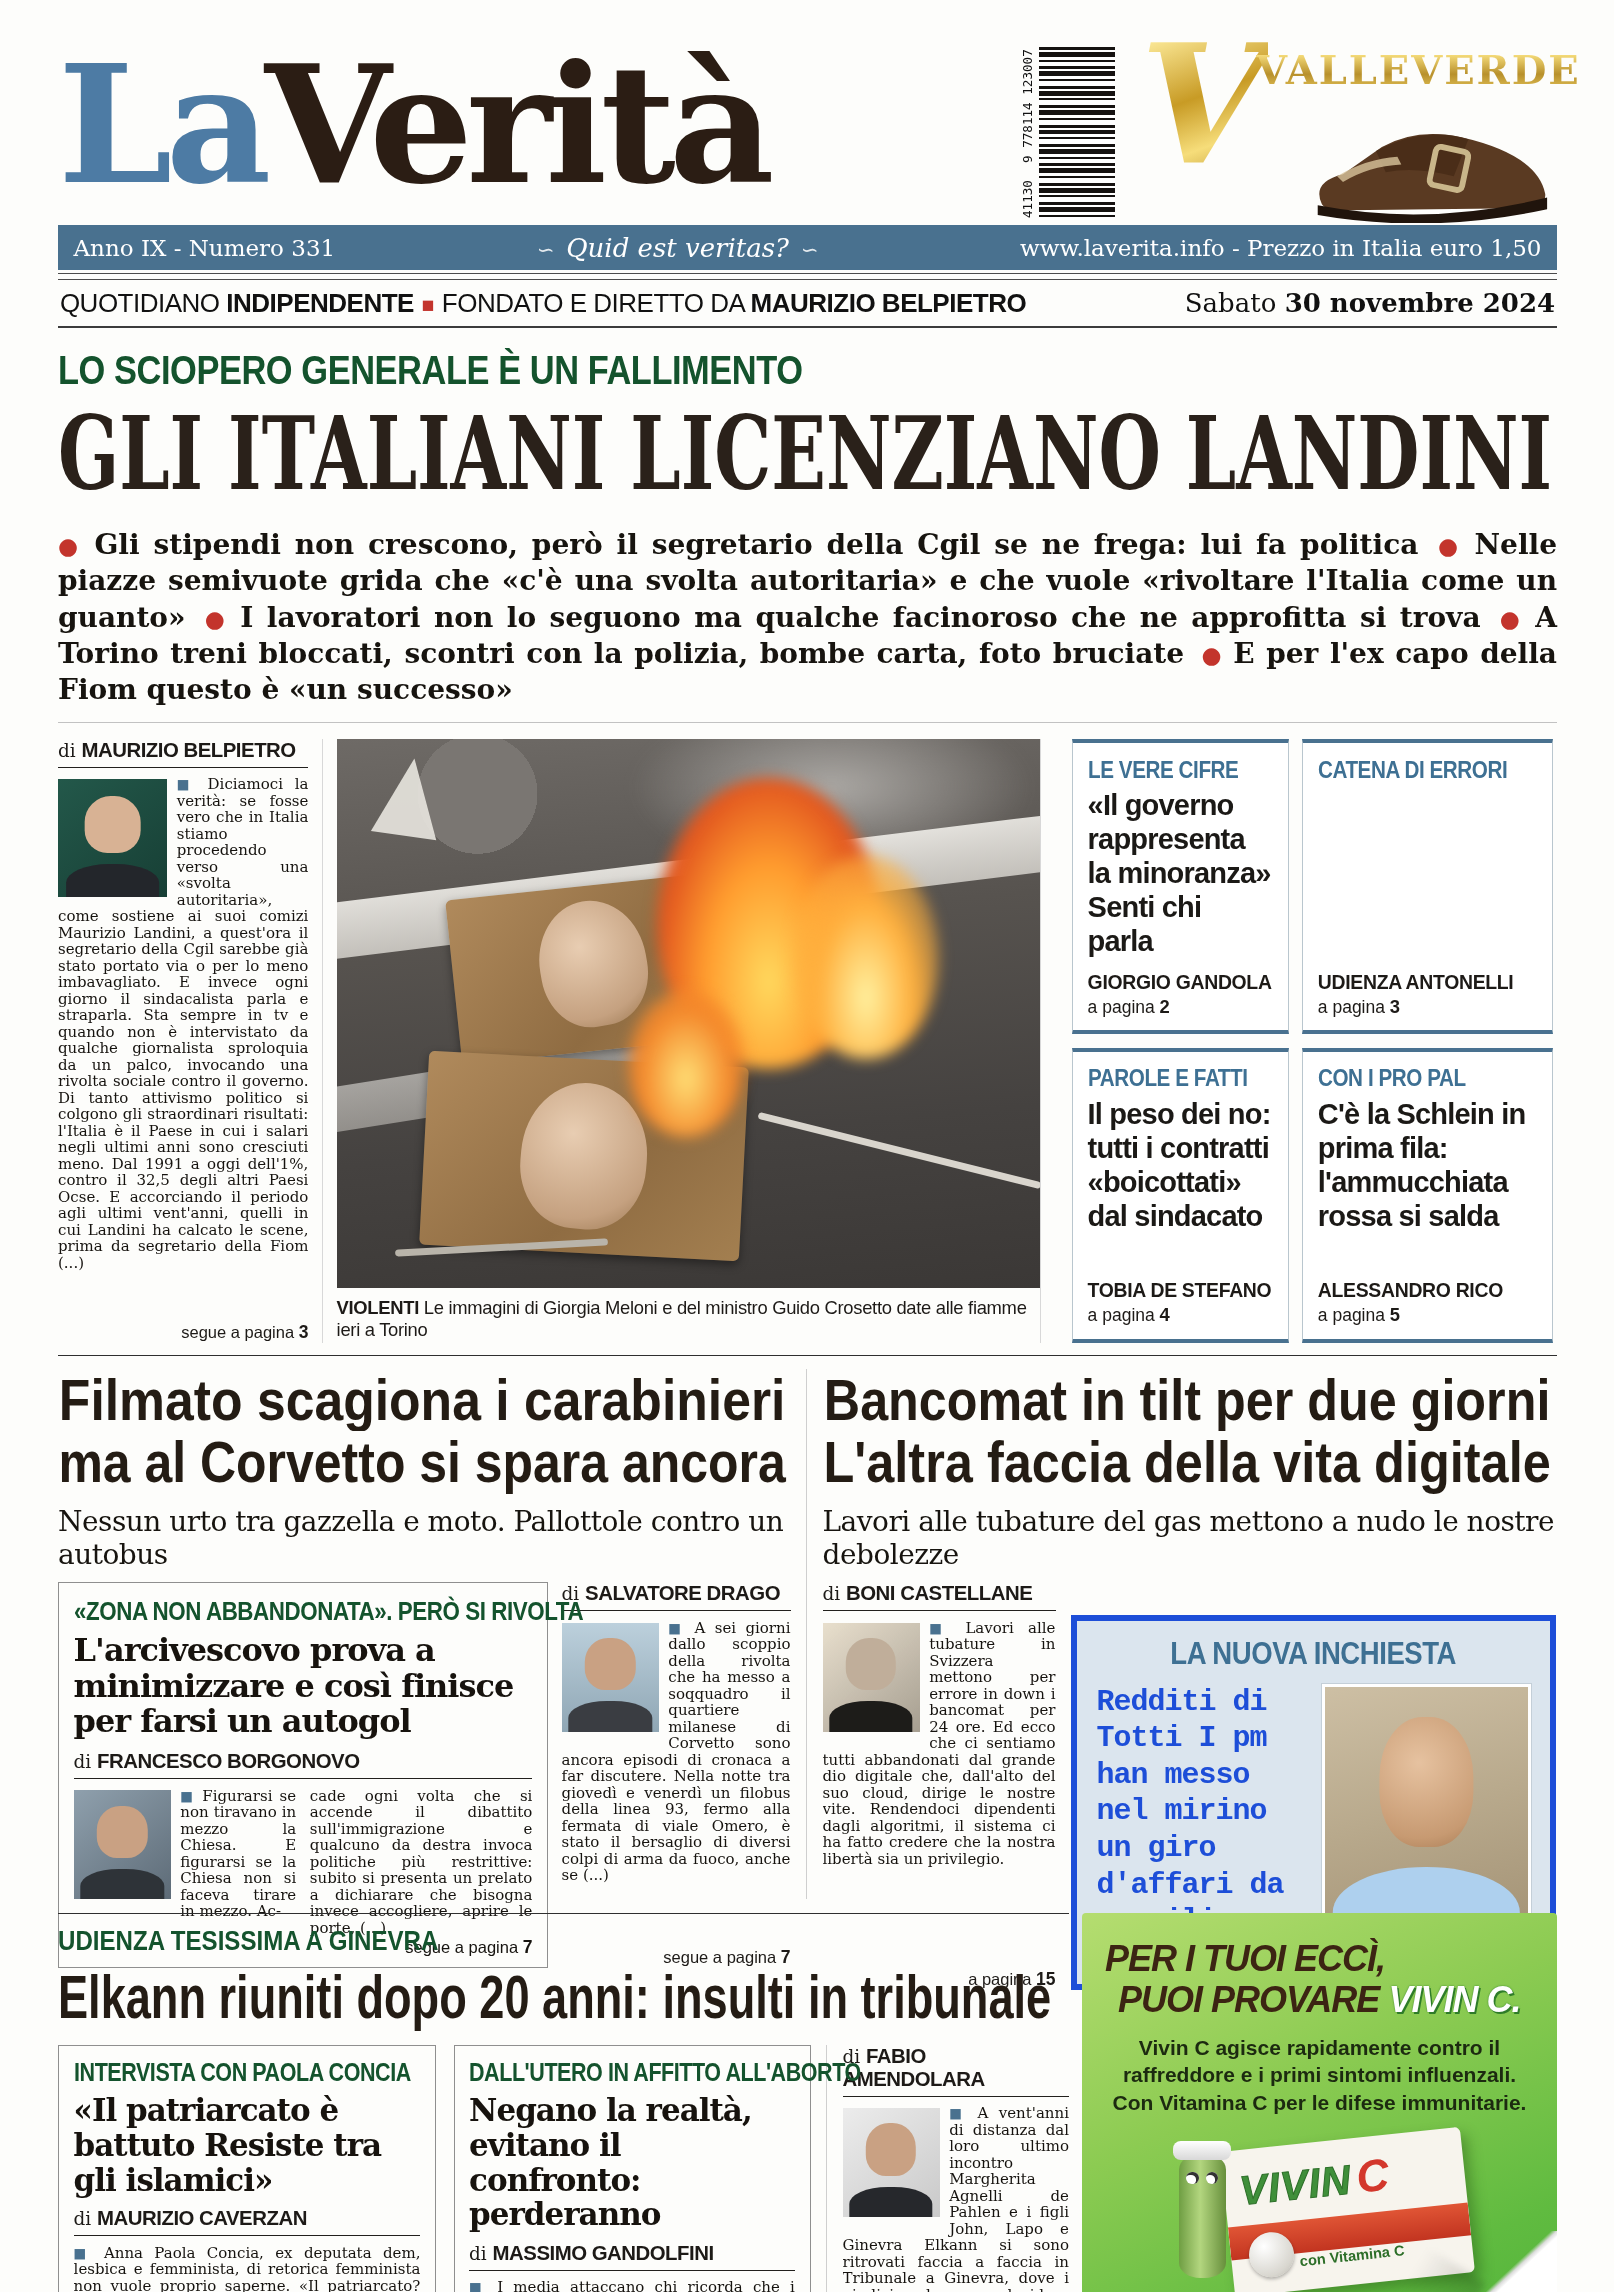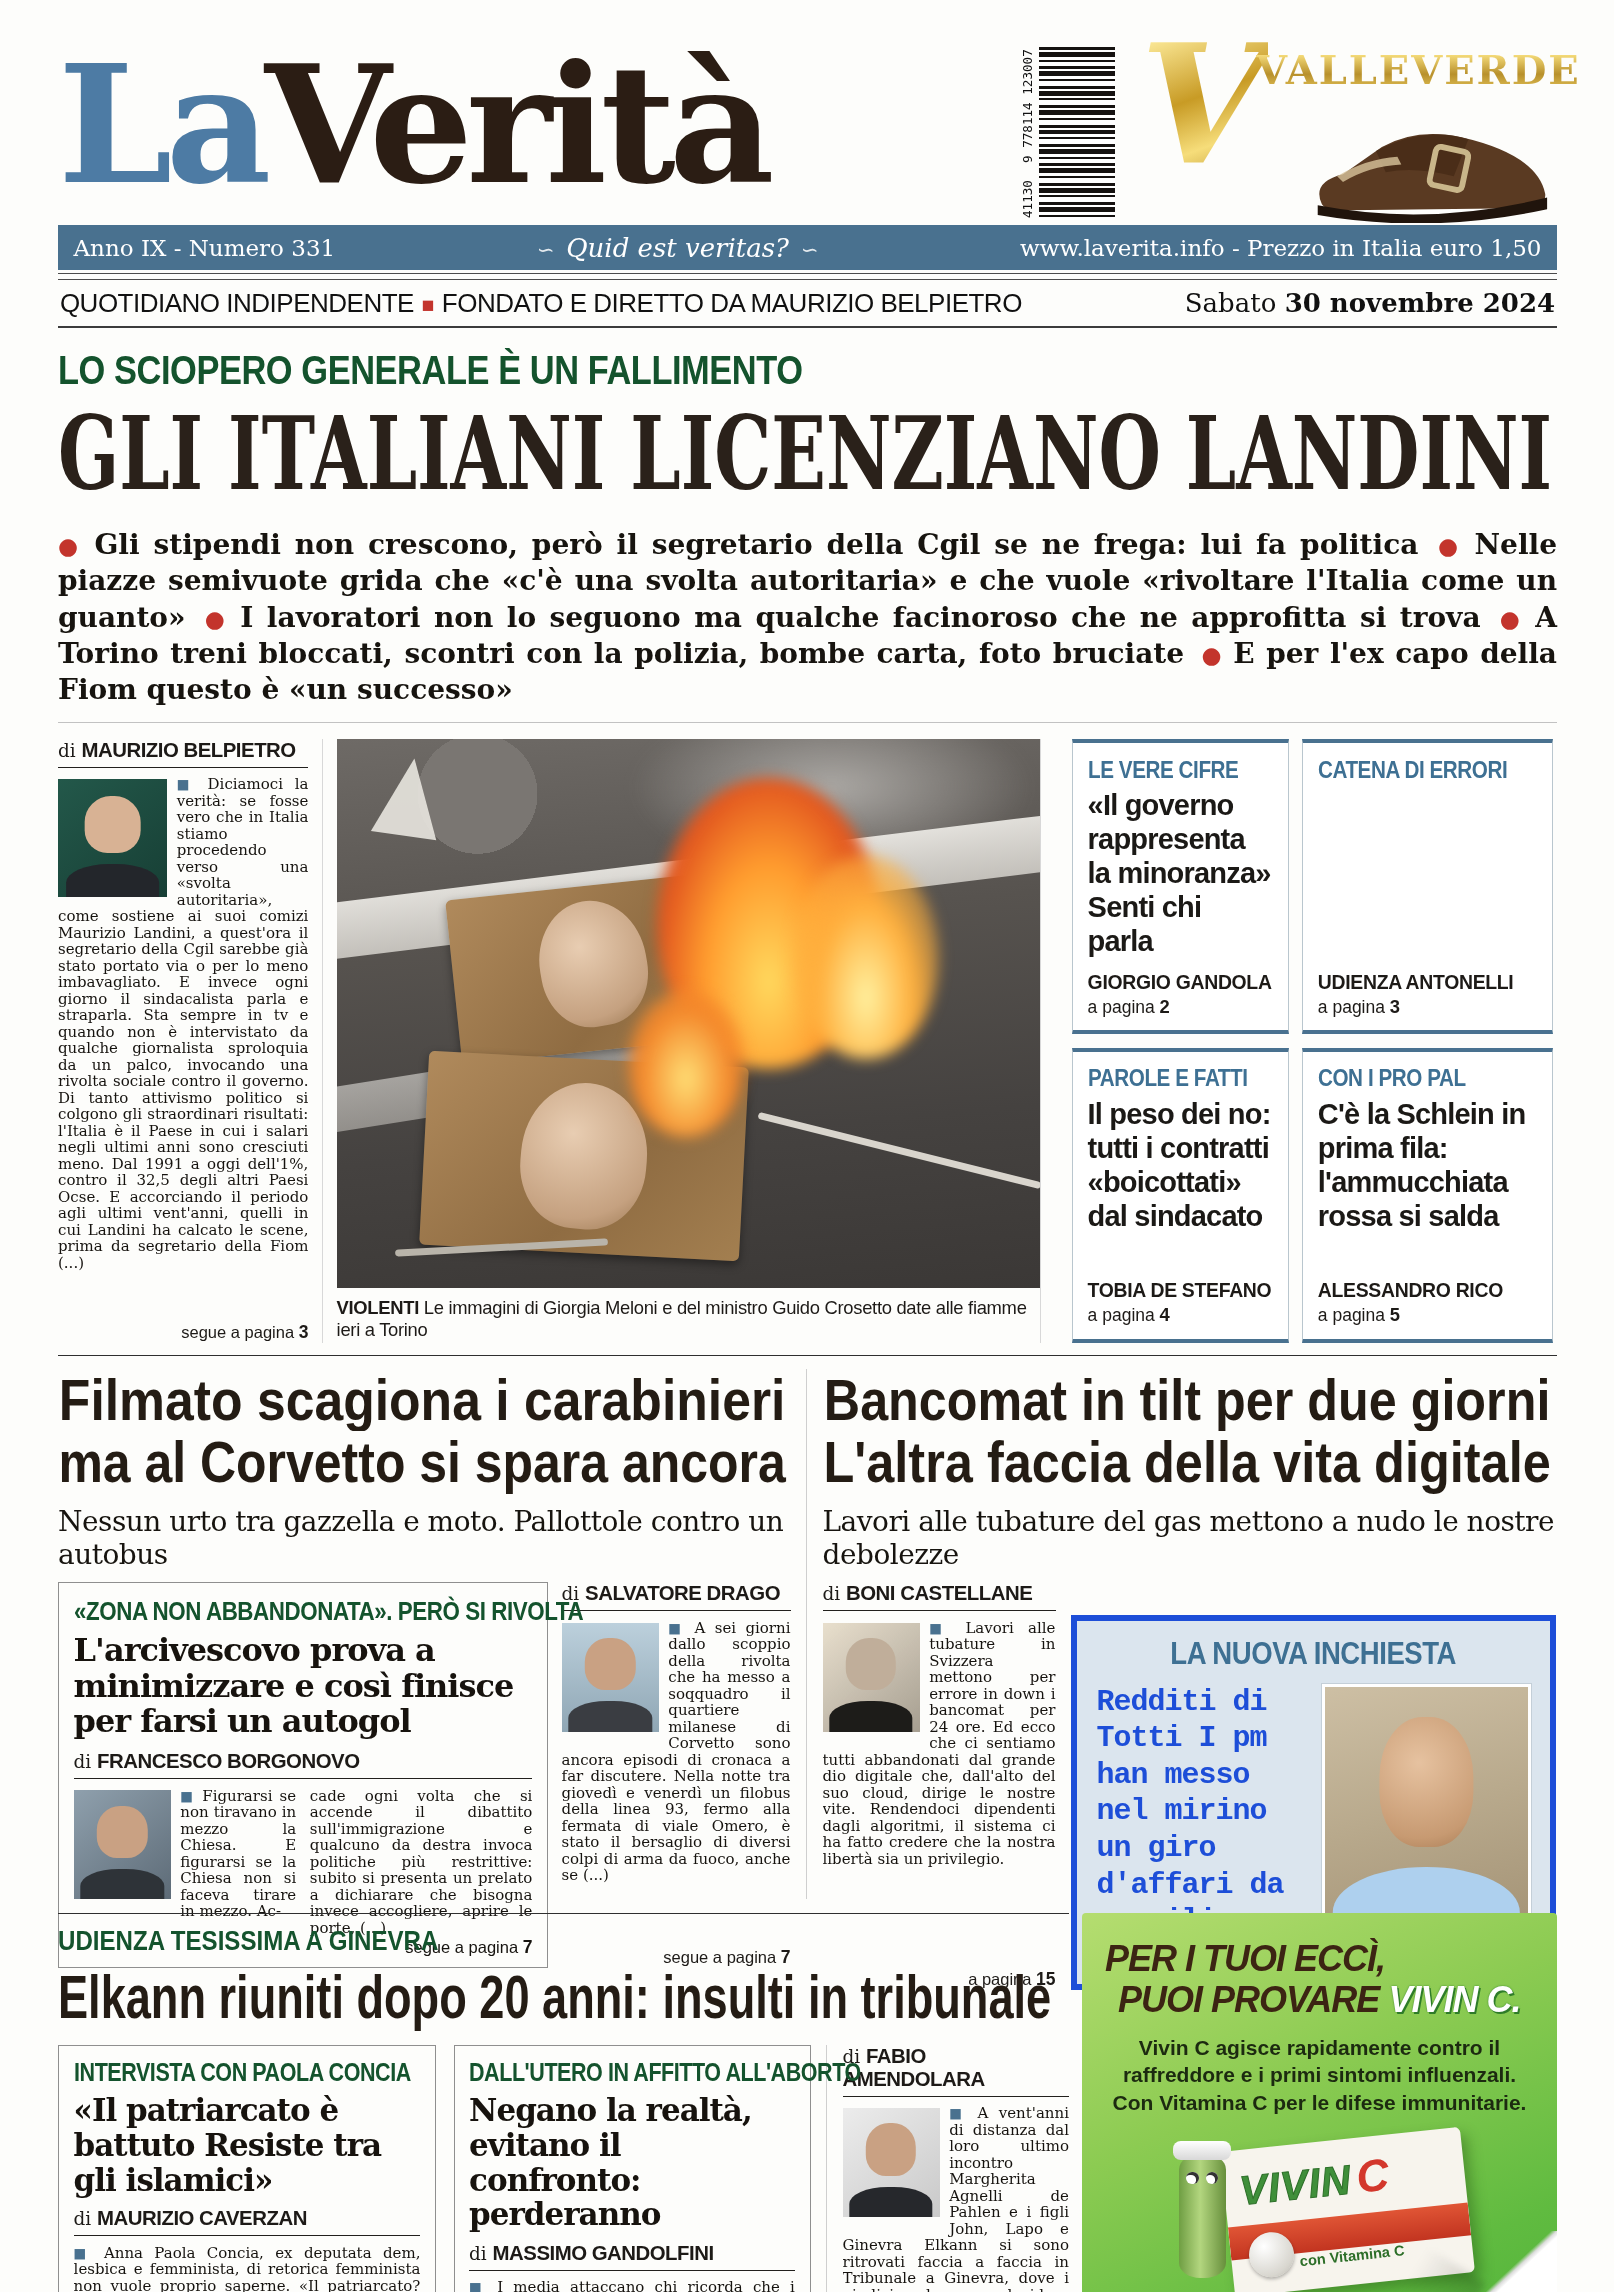--- a/index.html
+++ b/index.html
@@ -27,21 +27,21 @@
           -webkit-background-clip:text; background-clip:text; color:transparent; white-space:nowrap; }
   .vv-shoe { position:absolute; right:5.8px; bottom:1.9px; }
 
   .blue-bar { background:#49718f; color:#fff; height:45px; display:flex; align-items:center;
               justify-content:space-between; padding:0 15.5px; font-size:23px; }
   .blue-bar .motto { font-style:italic; font-size:26px; }
   .motto-orn { font-style:normal; opacity:.85; padding:0 11.6px; font-size:21.3px; }
   .double-rule { border-top:1.9px solid #4c4c4c; border-bottom:1.9px solid #4c4c4c; height:6.8px; margin-top:2.9px; }
   .pub-line { display:flex; justify-content:space-between; align-items:baseline; padding:8.7px 1.9px 6.8px; }
   .pub-left { font-family:"Liberation Sans", sans-serif; font-size:26px; letter-spacing:-0.5px; color:#111; }
-  .pub-left b { font-weight:400; }
+  .pub-left b { font-weight:700; }
   .pub-sq { color:#c3342c; font-size:21.3px; padding:0 7.8px; }
   .pub-date { font-size:26px; color:#111; }
   .pub-date b { font-weight:bold; }
   .thick-rule { border-bottom:2.9px solid #3c3c3c; }
 
   
   .lead { padding-top:19.4px; }
   .kicker { color:#14532d; font-family:"Liberation Sans", sans-serif; font-weight:800; }
   .cond { display:inline-block; transform:scaleX(.86); transform-origin:0 50%; white-space:nowrap; }
   .lead-kicker { font-size:40px; letter-spacing:-0.5px; }

